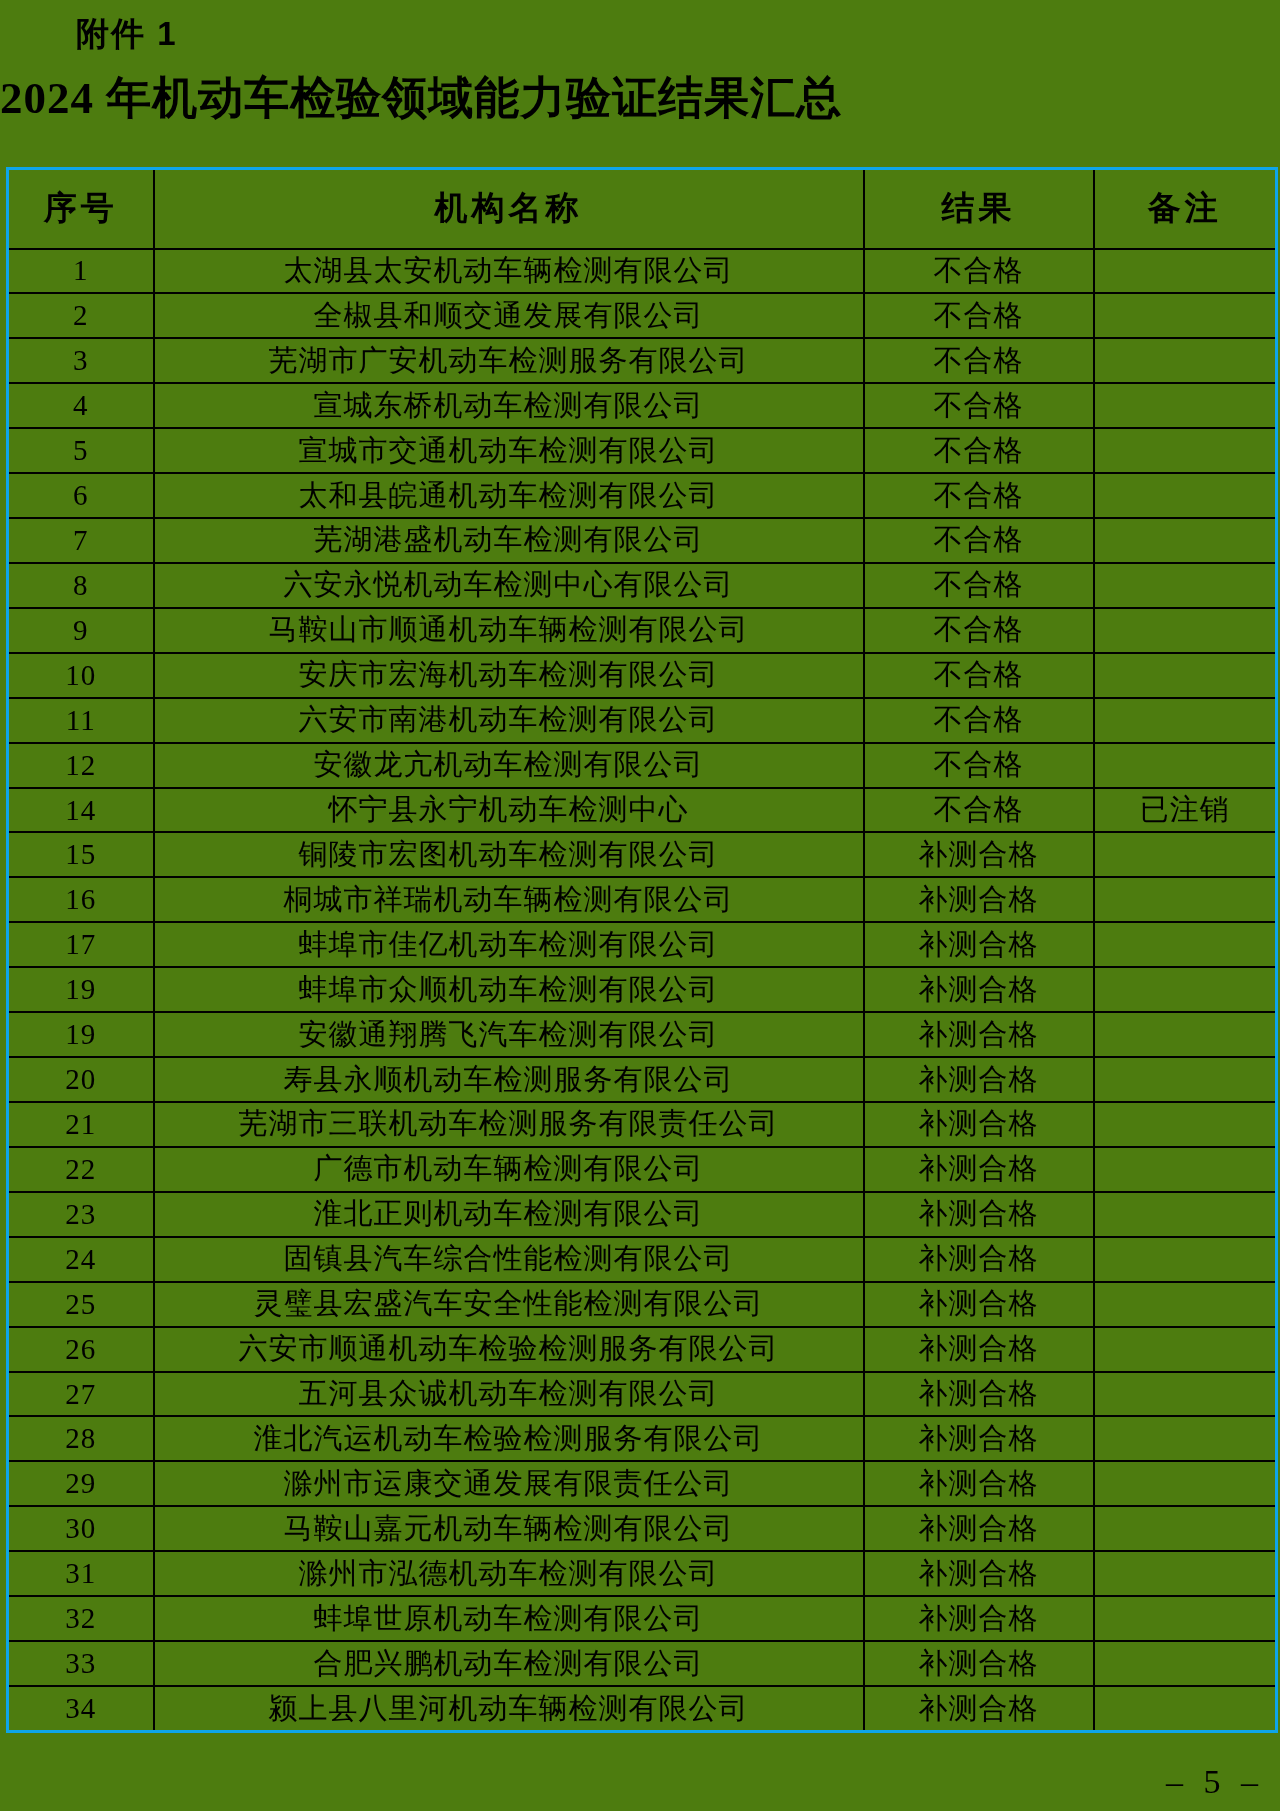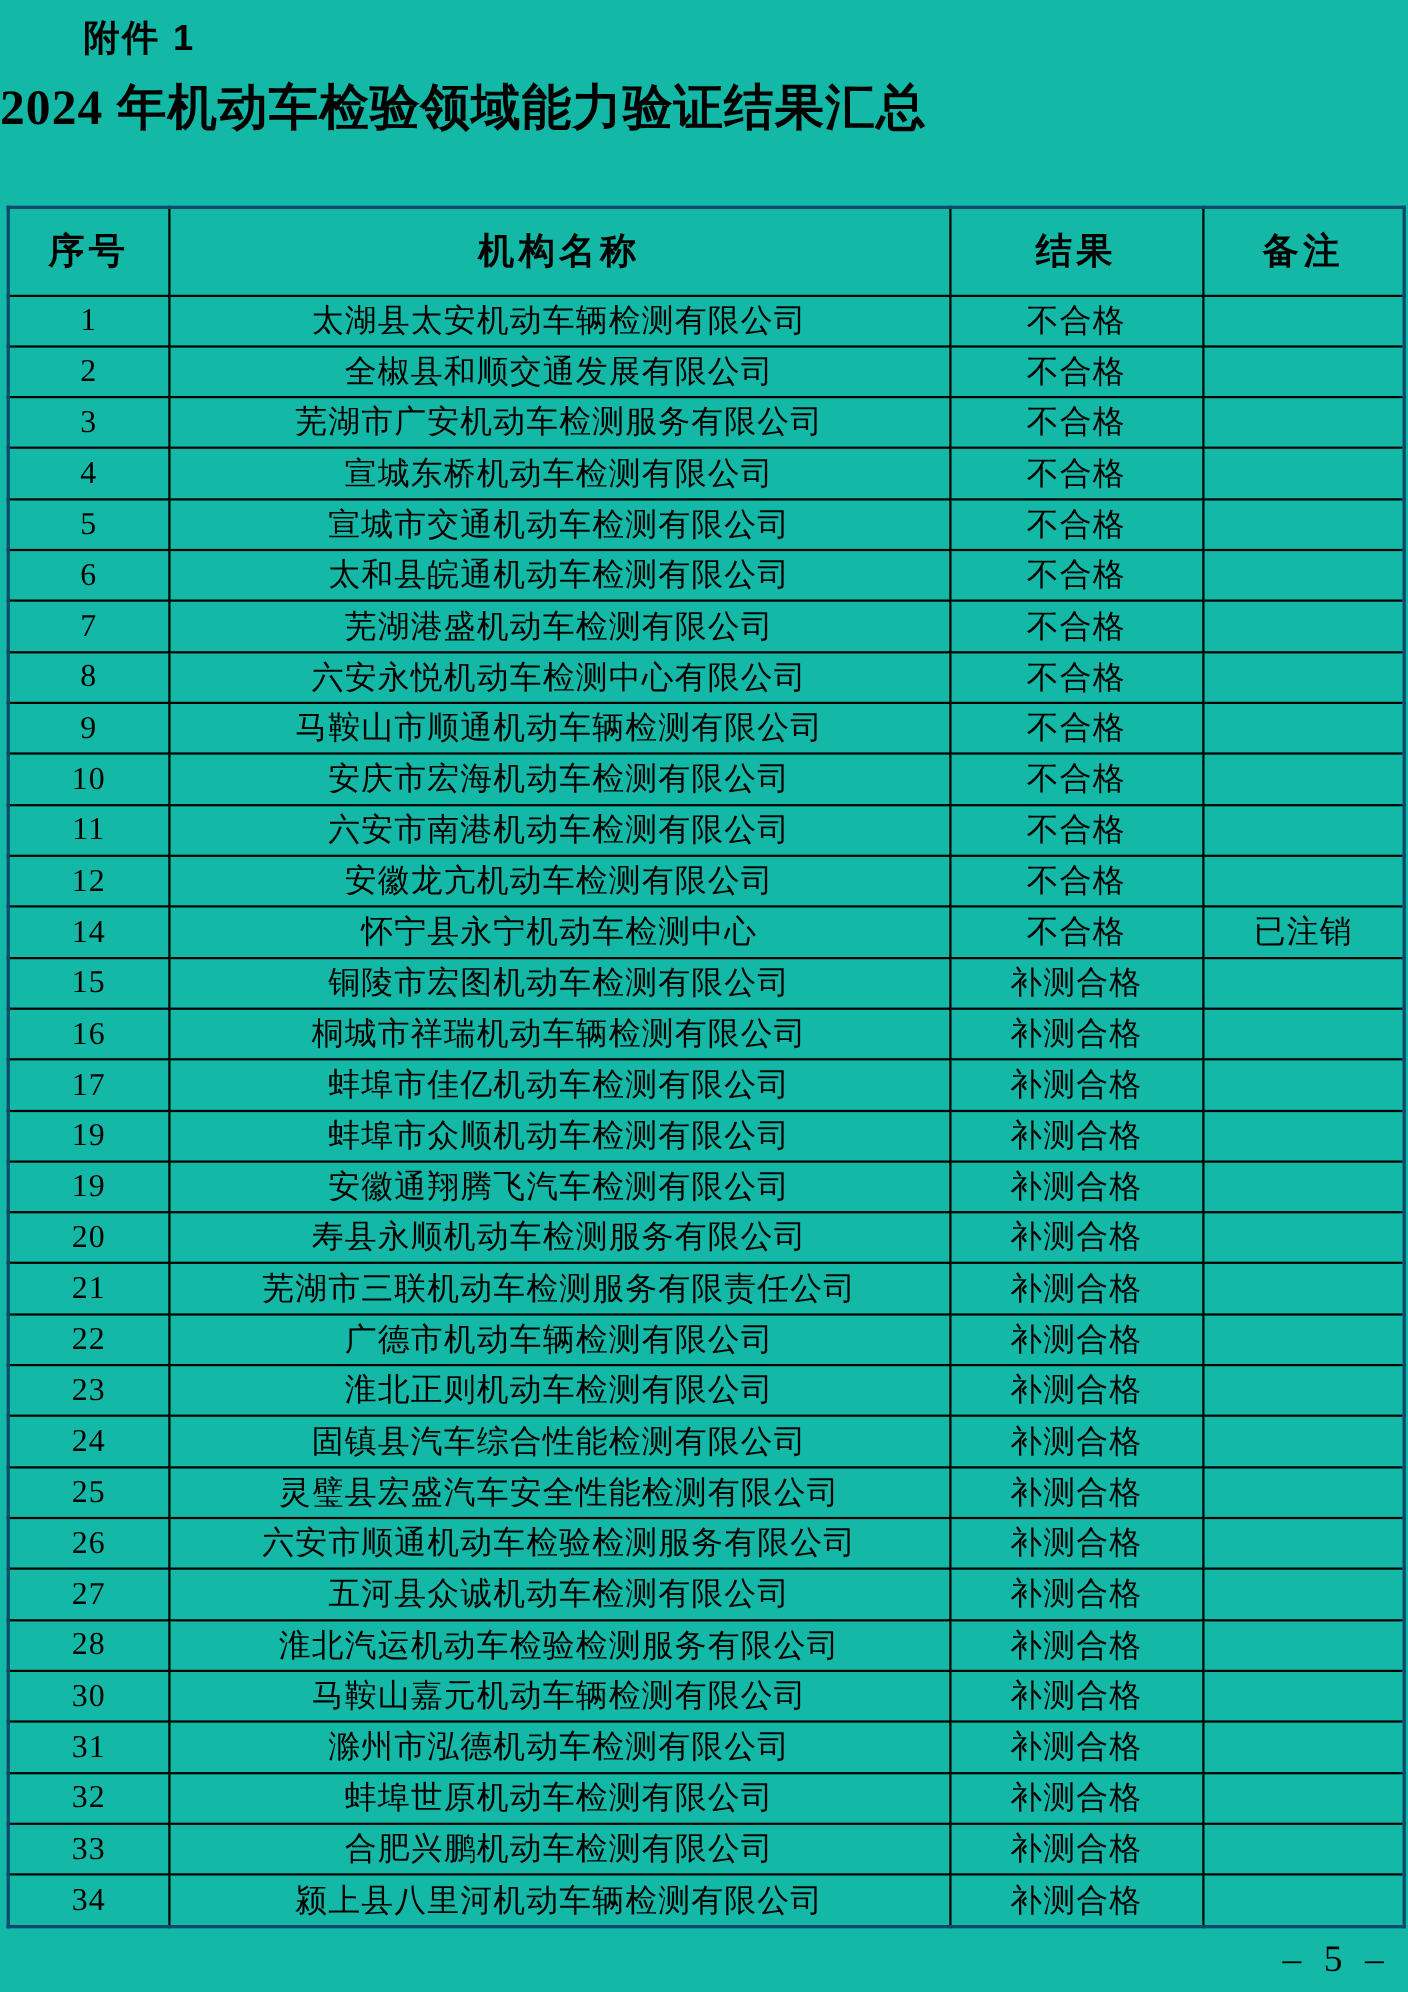--- a/index.html
+++ b/index.html
@@ -1,21 +1,21 @@
 <!DOCTYPE html>
 <html><head>
 <meta charset="utf-8">
 <style>
   * { margin: 0; padding: 0; box-sizing: border-box; }
   html, body { background: #ffffff; }
   .page {
     position: relative;
     width: 1280px;
     height: 1811px;
-    background: #14b8a6;
+    background: #4d7c0f;
     color: #000000;
     font-family: "Liberation Serif", "DejaVu Serif", serif;
     overflow: hidden;
   }
   .attachment {
     position: absolute;
     left: 76px;
     top: 12px;
     font-family: "Liberation Sans", "DejaVu Sans", sans-serif;
     font-weight: 700;
@@ -49,21 +49,21 @@
   table.results-table col.c-result { width: 230px; }
   table.results-table col.c-remark { width: 183px; }
   table.results-table th,
   table.results-table td {
     border: 2px solid #000000;
     text-align: center;
     vertical-align: middle;
     overflow: hidden;
     white-space: nowrap;
   }
-  table.results-table { border: 3px solid #0c4a6e; margin-top: 20px; }
+  table.results-table { border: 3px solid #0ea5e9; }
   table.results-table th {
     height: 80px;
     font-size: 33px;
     font-weight: 700;
     letter-spacing: 4px;
   }
   table.results-table td {
     font-size: 29px;
     font-weight: 400;
     letter-spacing: 1px;
@@ -261,20 +261,26 @@
           <td>补测合格</td>
           <td></td>
         </tr>
         <tr>
           <td class="cell-no">28</td>
           <td>淮北汽运机动车检验检测服务有限公司</td>
           <td>补测合格</td>
           <td></td>
         </tr>
         <tr>
+          <td class="cell-no">29</td>
+          <td>滁州市运康交通发展有限责任公司</td>
+          <td>补测合格</td>
+          <td></td>
+        </tr>
+        <tr>
           <td class="cell-no">30</td>
           <td>马鞍山嘉元机动车辆检测有限公司</td>
           <td>补测合格</td>
           <td></td>
         </tr>
         <tr>
           <td class="cell-no">31</td>
           <td>滁州市泓德机动车检测有限公司</td>
           <td>补测合格</td>
           <td></td>

